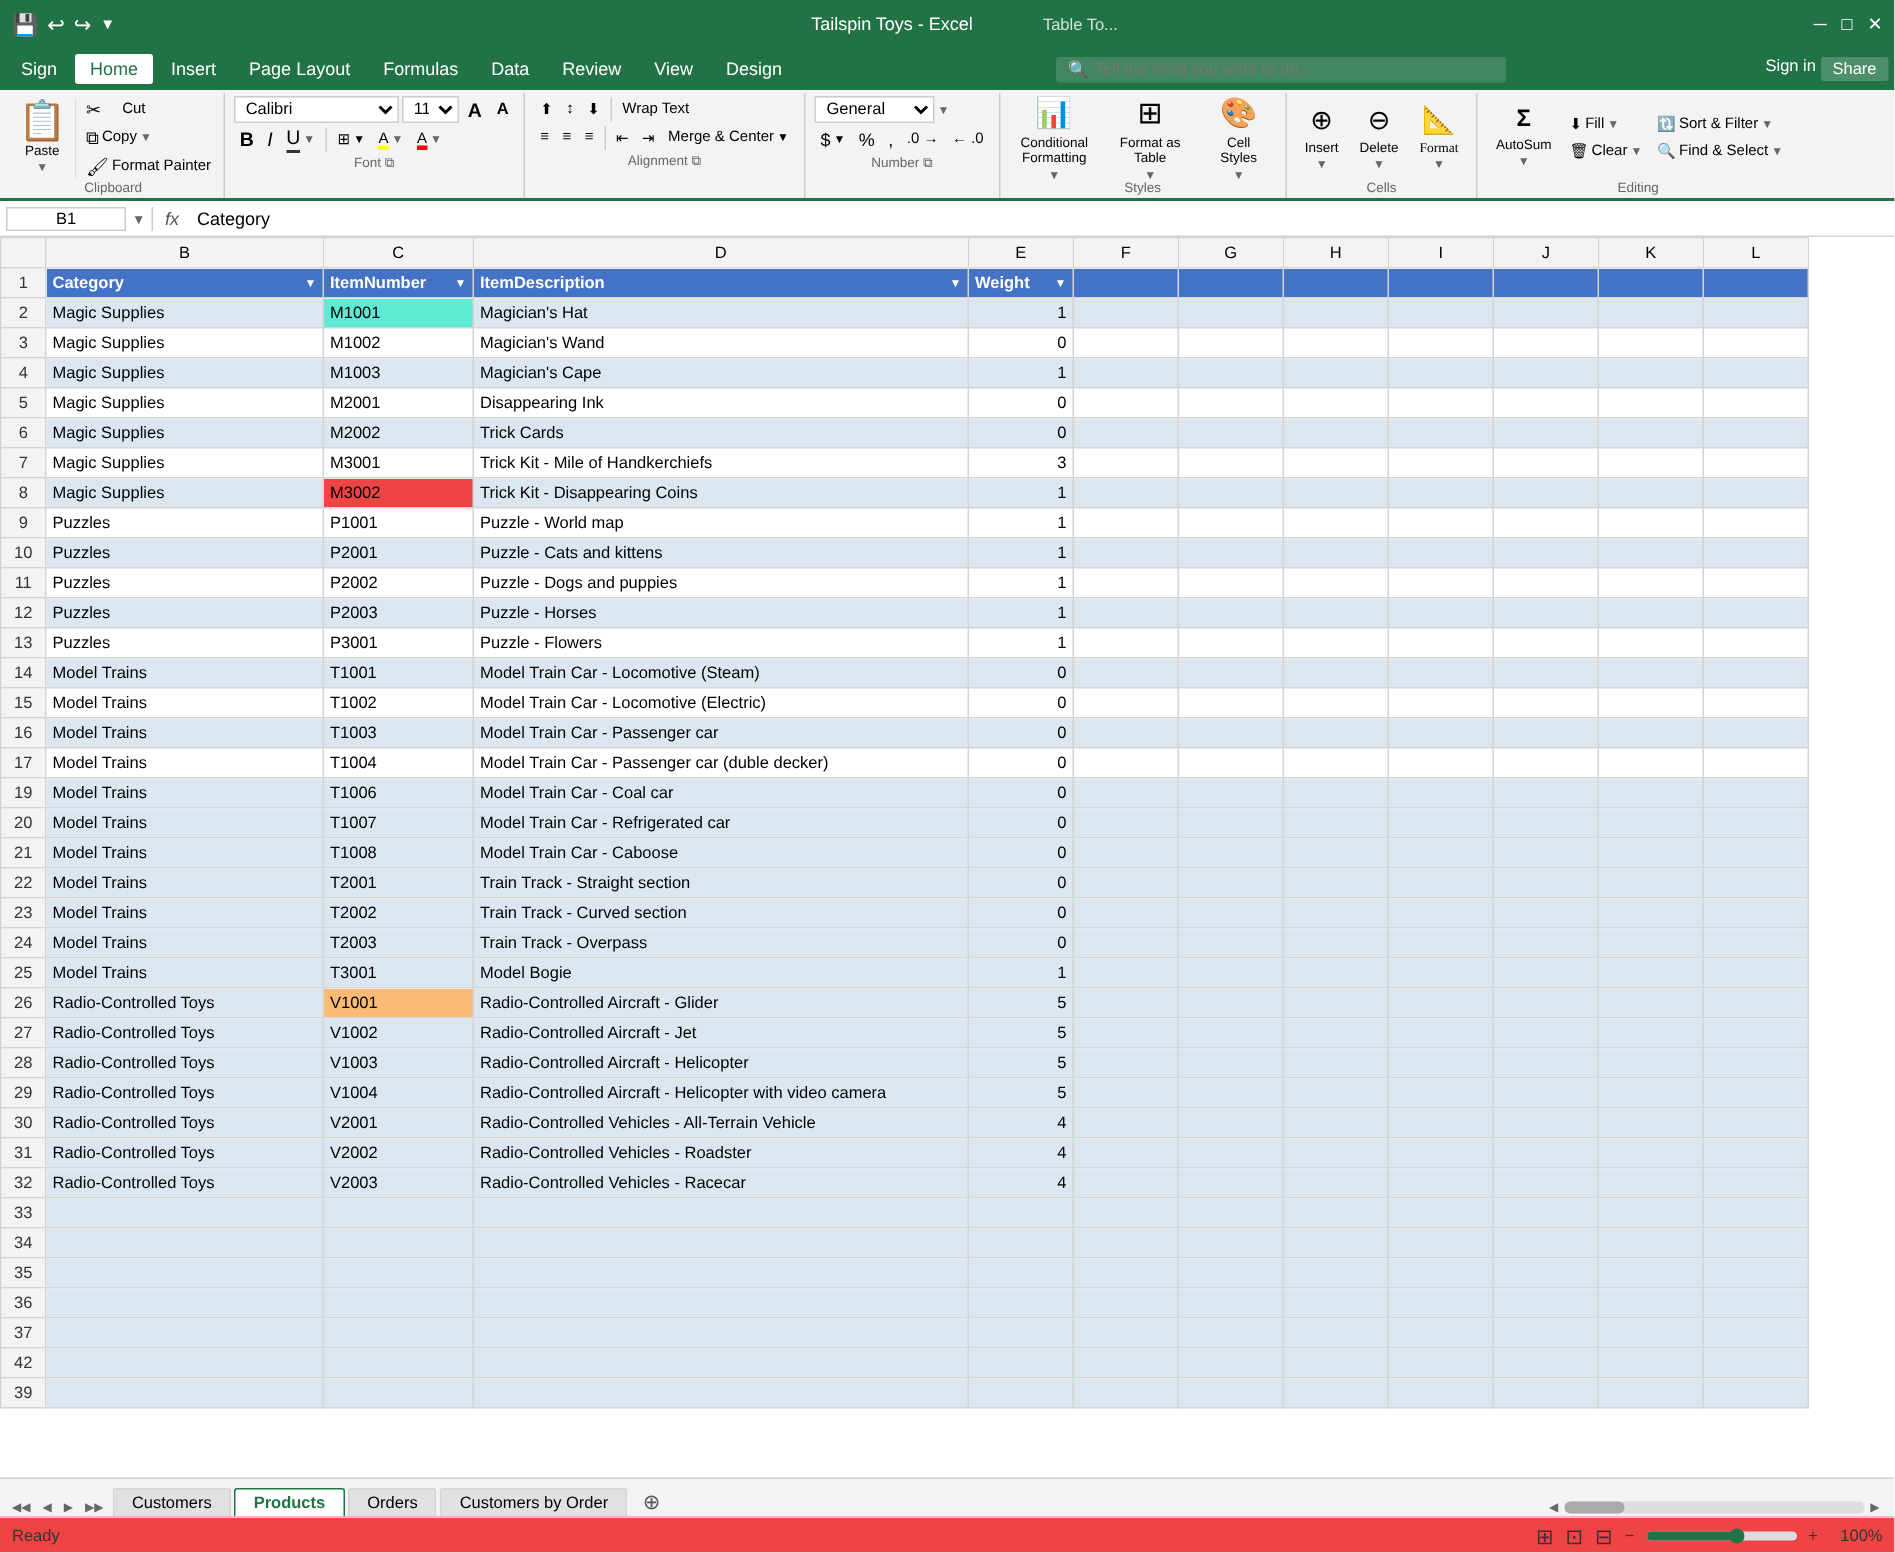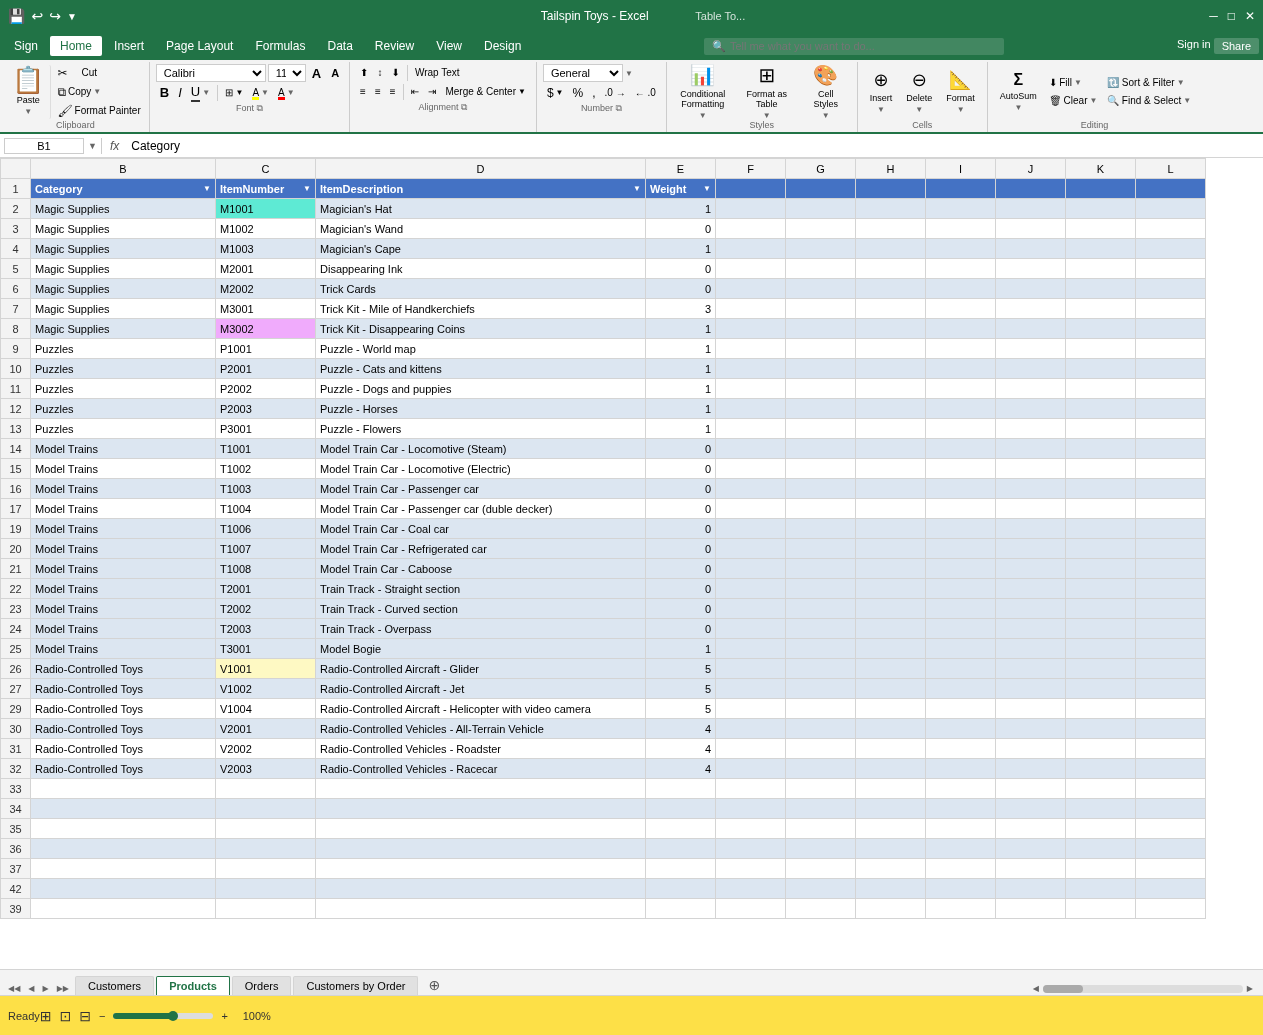--- a/index.html
+++ b/index.html
@@ -150,25 +150,26 @@
 
     
     .row-num {
       text-align: center;
       color: #333;
       background: #f3f3f3 !important;
     }
 
     
     #status-bar {
-      height: 40px;
-      background: #fde047;
+      height: 24px;
+      background: #ef4444;
       border-top: 1px solid #d4d4d4;
       display: flex;
       align-items: center;
+      justify-content: space-between;
       padding: 0 8px;
       font-size: 11px;
       color: #333;
     }
     .status-left { display: flex; align-items: center; gap: 8px; }
     .status-right { display: flex; align-items: center; gap: 8px; }
 
     
     #sheet-tabs {
       height: 26px;
@@ -412,21 +413,21 @@
             <span style="font-size:9px;">Insert</span>
             <span style="font-size:8px; color:#666;">▼</span>
           </div>
           <div class="big-btn">
             <span style="font-size:18px;">⊖</span>
             <span style="font-size:9px;">Delete</span>
             <span style="font-size:8px; color:#666;">▼</span>
           </div>
           <div class="big-btn">
             <span style="font-size:18px;">📐</span>
-            <span style="font-size:9px;">Format</span>
+            <span style="font-size:9px;font-family:Liberation Serif, serif;">Format</span>
             <span style="font-size:8px; color:#666;">▼</span>
           </div>
         </div>
         <div style="font-size:9px; color:#666; text-align:center; padding-top:1px;">Cells</div>
       </div>
 
       <div style="display:flex; flex-direction:column; padding:2px 6px;">
         <div style="display:flex; gap:2px; align-items:center; flex:1;">
           <div class="big-btn">
             <span style="font-size:16px; font-weight:bold;">Σ</span>
@@ -620,21 +621,21 @@
               <td></td>
               <td></td>
               <td></td>
               <td></td>
               <td></td>
               <td></td>
             </tr>
             <tr class="data-row">
               <td class="row-num">8</td>
               <td style="background: rgb(220, 230, 241);">Magic Supplies</td>
-              <td style="background: #f0abfc;">M3002</td>
+              <td style="background: #ef4444;">M3002</td>
               <td style="background: rgb(220, 230, 241);">Trick Kit - Disappearing Coins</td>
               <td style="text-align: right; background: rgb(220, 230, 241);">1</td>
               <td style="background: rgb(220, 230, 241);"></td>
               <td style="background: rgb(220, 230, 241);"></td>
               <td style="background: rgb(220, 230, 241);"></td>
               <td style="background: rgb(220, 230, 241);"></td>
               <td style="background: rgb(220, 230, 241);"></td>
               <td style="background: rgb(220, 230, 241);"></td>
               <td style="background: rgb(220, 230, 241);"></td>
             </tr>
@@ -858,21 +859,21 @@
               <td></td>
               <td></td>
               <td></td>
               <td></td>
               <td></td>
               <td></td>
             </tr>
             <tr class="data-row">
               <td class="row-num">26</td>
               <td style="background: rgb(220, 230, 241);">Radio-Controlled Toys</td>
-              <td style="background: #fef9c3;">V1001</td>
+              <td style="background: #fdba74;">V1001</td>
               <td style="background: rgb(220, 230, 241);">Radio-Controlled Aircraft - Glider</td>
               <td style="text-align: right; background: rgb(220, 230, 241);">5</td>
               <td style="background: rgb(220, 230, 241);"></td>
               <td style="background: rgb(220, 230, 241);"></td>
               <td style="background: rgb(220, 230, 241);"></td>
               <td style="background: rgb(220, 230, 241);"></td>
               <td style="background: rgb(220, 230, 241);"></td>
               <td style="background: rgb(220, 230, 241);"></td>
               <td style="background: rgb(220, 230, 241);"></td>
             </tr>
@@ -882,20 +883,34 @@
               <td>V1002</td>
               <td>Radio-Controlled Aircraft - Jet</td>
               <td style="text-align: right;">5</td>
               <td></td>
               <td></td>
               <td></td>
               <td></td>
               <td></td>
               <td></td>
               <td></td>
+            </tr>
+            <tr class="data-row">
+              <td class="row-num">28</td>
+              <td style="background: rgb(220, 230, 241);">Radio-Controlled Toys</td>
+              <td style="background: rgb(220, 230, 241);">V1003</td>
+              <td style="background: rgb(220, 230, 241);">Radio-Controlled Aircraft - Helicopter</td>
+              <td style="text-align: right; background: rgb(220, 230, 241);">5</td>
+              <td style="background: rgb(220, 230, 241);"></td>
+              <td style="background: rgb(220, 230, 241);"></td>
+              <td style="background: rgb(220, 230, 241);"></td>
+              <td style="background: rgb(220, 230, 241);"></td>
+              <td style="background: rgb(220, 230, 241);"></td>
+              <td style="background: rgb(220, 230, 241);"></td>
+              <td style="background: rgb(220, 230, 241);"></td>
             </tr>
             <tr class="data-row">
               <td class="row-num">29</td>
               <td>Radio-Controlled Toys</td>
               <td>V1004</td>
               <td>Radio-Controlled Aircraft - Helicopter with video camera</td>
               <td style="text-align: right;">5</td>
               <td></td>
               <td></td>
               <td></td>

